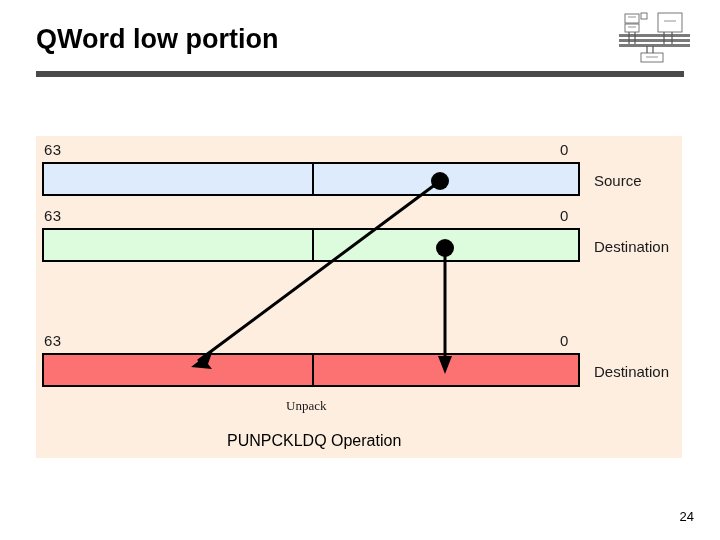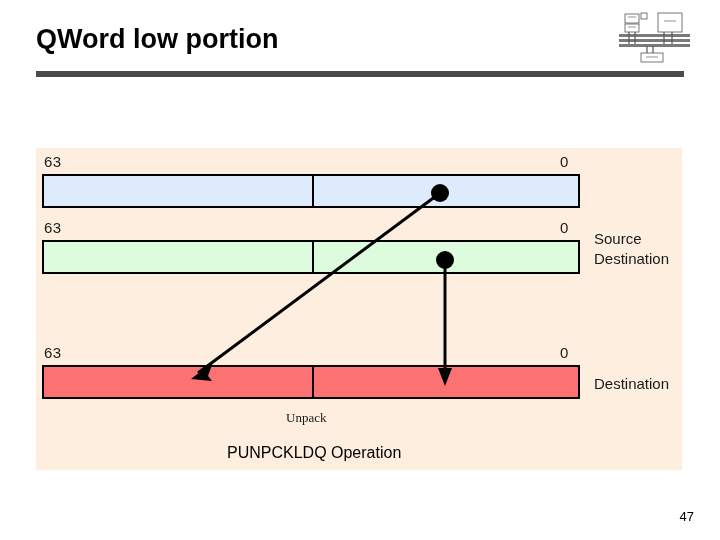--- a/index.html
+++ b/index.html
@@ -41,21 +41,21 @@
     left: 617px;
     top: 10px;
     width: 75px;
     height: 55px;
   }
 
   
   #diagram-panel {
     position: absolute;
     left: 36px;
-    top: 148px;
+    top: 136px;
     width: 646px;
     height: 322px;
     background: #fdeee0;
   }
 
   .bitlabel {
     position: absolute;
     font-size: 15px;
     color: #1a1a1a;
     font-family: "Liberation Sans", sans-serif;
@@ -142,21 +142,21 @@
   </svg>
 </div>
 
 <div id="diagram-panel">
 
   <div class="bitlabel" style="left:8px; top:5px;">63</div>
   <div class="bitlabel" style="left:524px; top:5px;">0</div>
   <div class="reg-bar" id="bar-source" style="left:6px; top:26px; width:538px; height:34px; background:#deebfc;">
     <div class="divider" style="left:268px;"></div>
   </div>
-  <div class="reg-name" style="left:558px; top:36px;margin-top:46px;">Source</div>
+  <div class="reg-name" style="left:558px; top:36px;">Source</div>
 
   <div class="bitlabel" style="left:8px; top:71px;">63</div>
   <div class="bitlabel" style="left:524px; top:71px;">0</div>
   <div class="reg-bar" id="bar-dest" style="left:6px; top:92px; width:538px; height:34px; background:#ddfcdd;">
     <div class="divider" style="left:268px;"></div>
   </div>
   <div class="reg-name" style="left:558px; top:102px;">Destination</div>
 
   <div class="bitlabel" style="left:8px; top:196px;">63</div>
   <div class="bitlabel" style="left:524px; top:196px;">0</div>
@@ -178,13 +178,13 @@
 
     <g>
       <line x1="409" y1="112" x2="409" y2="222" stroke="#000000" stroke-width="3"></line>
       <circle cx="409" cy="112" r="9" fill="#000000"></circle>
       <polygon points="402,220 416,220 409,238" fill="#000000"></polygon>
     </g>
   </svg>
 
 </div>
 
-<div id="page-number">47</div>
+<div id="page-number">24</div>
 
 </body></html>

